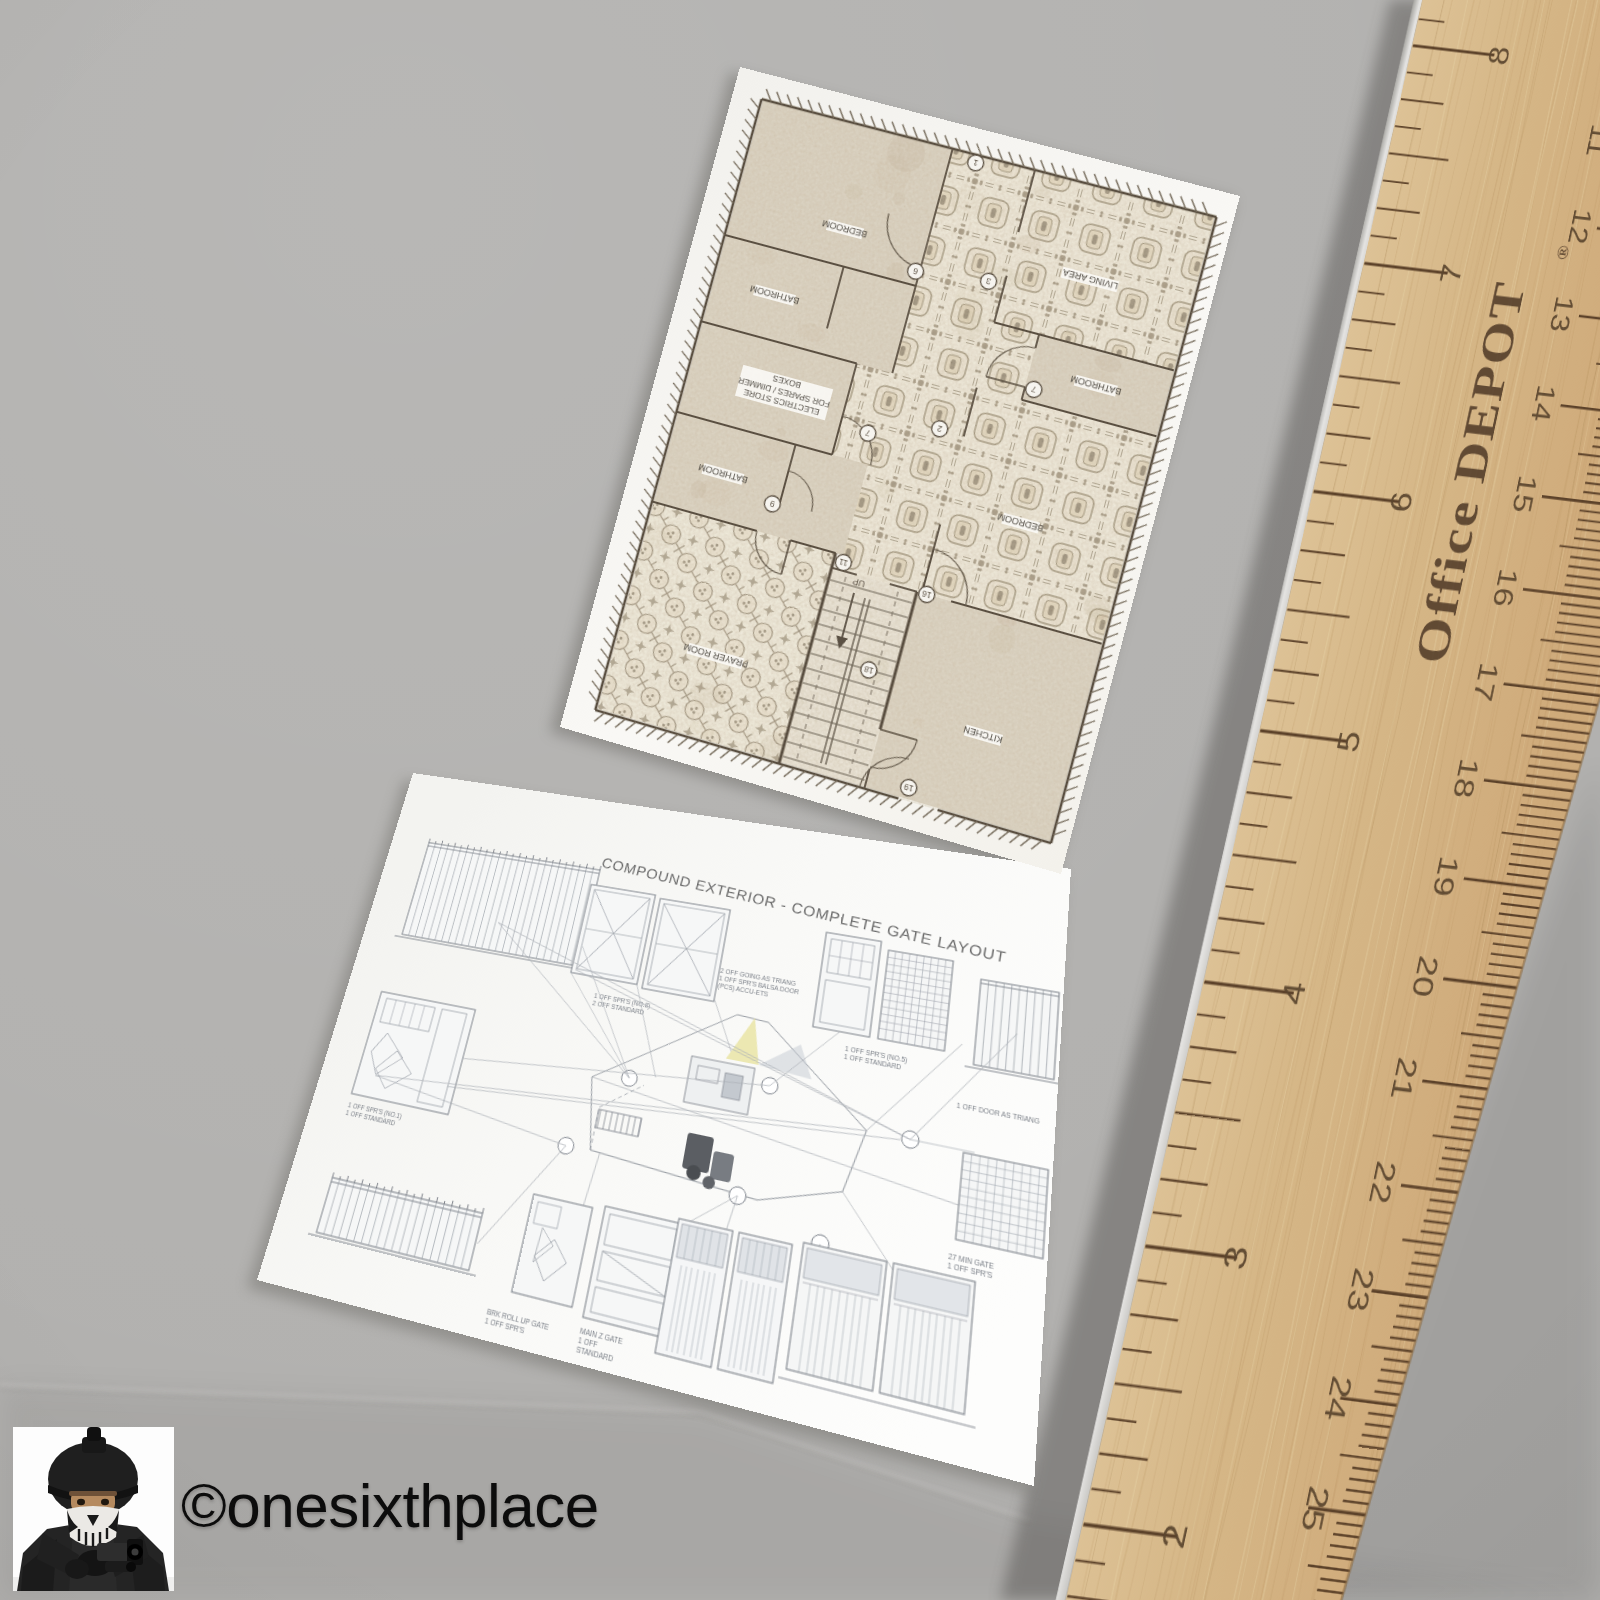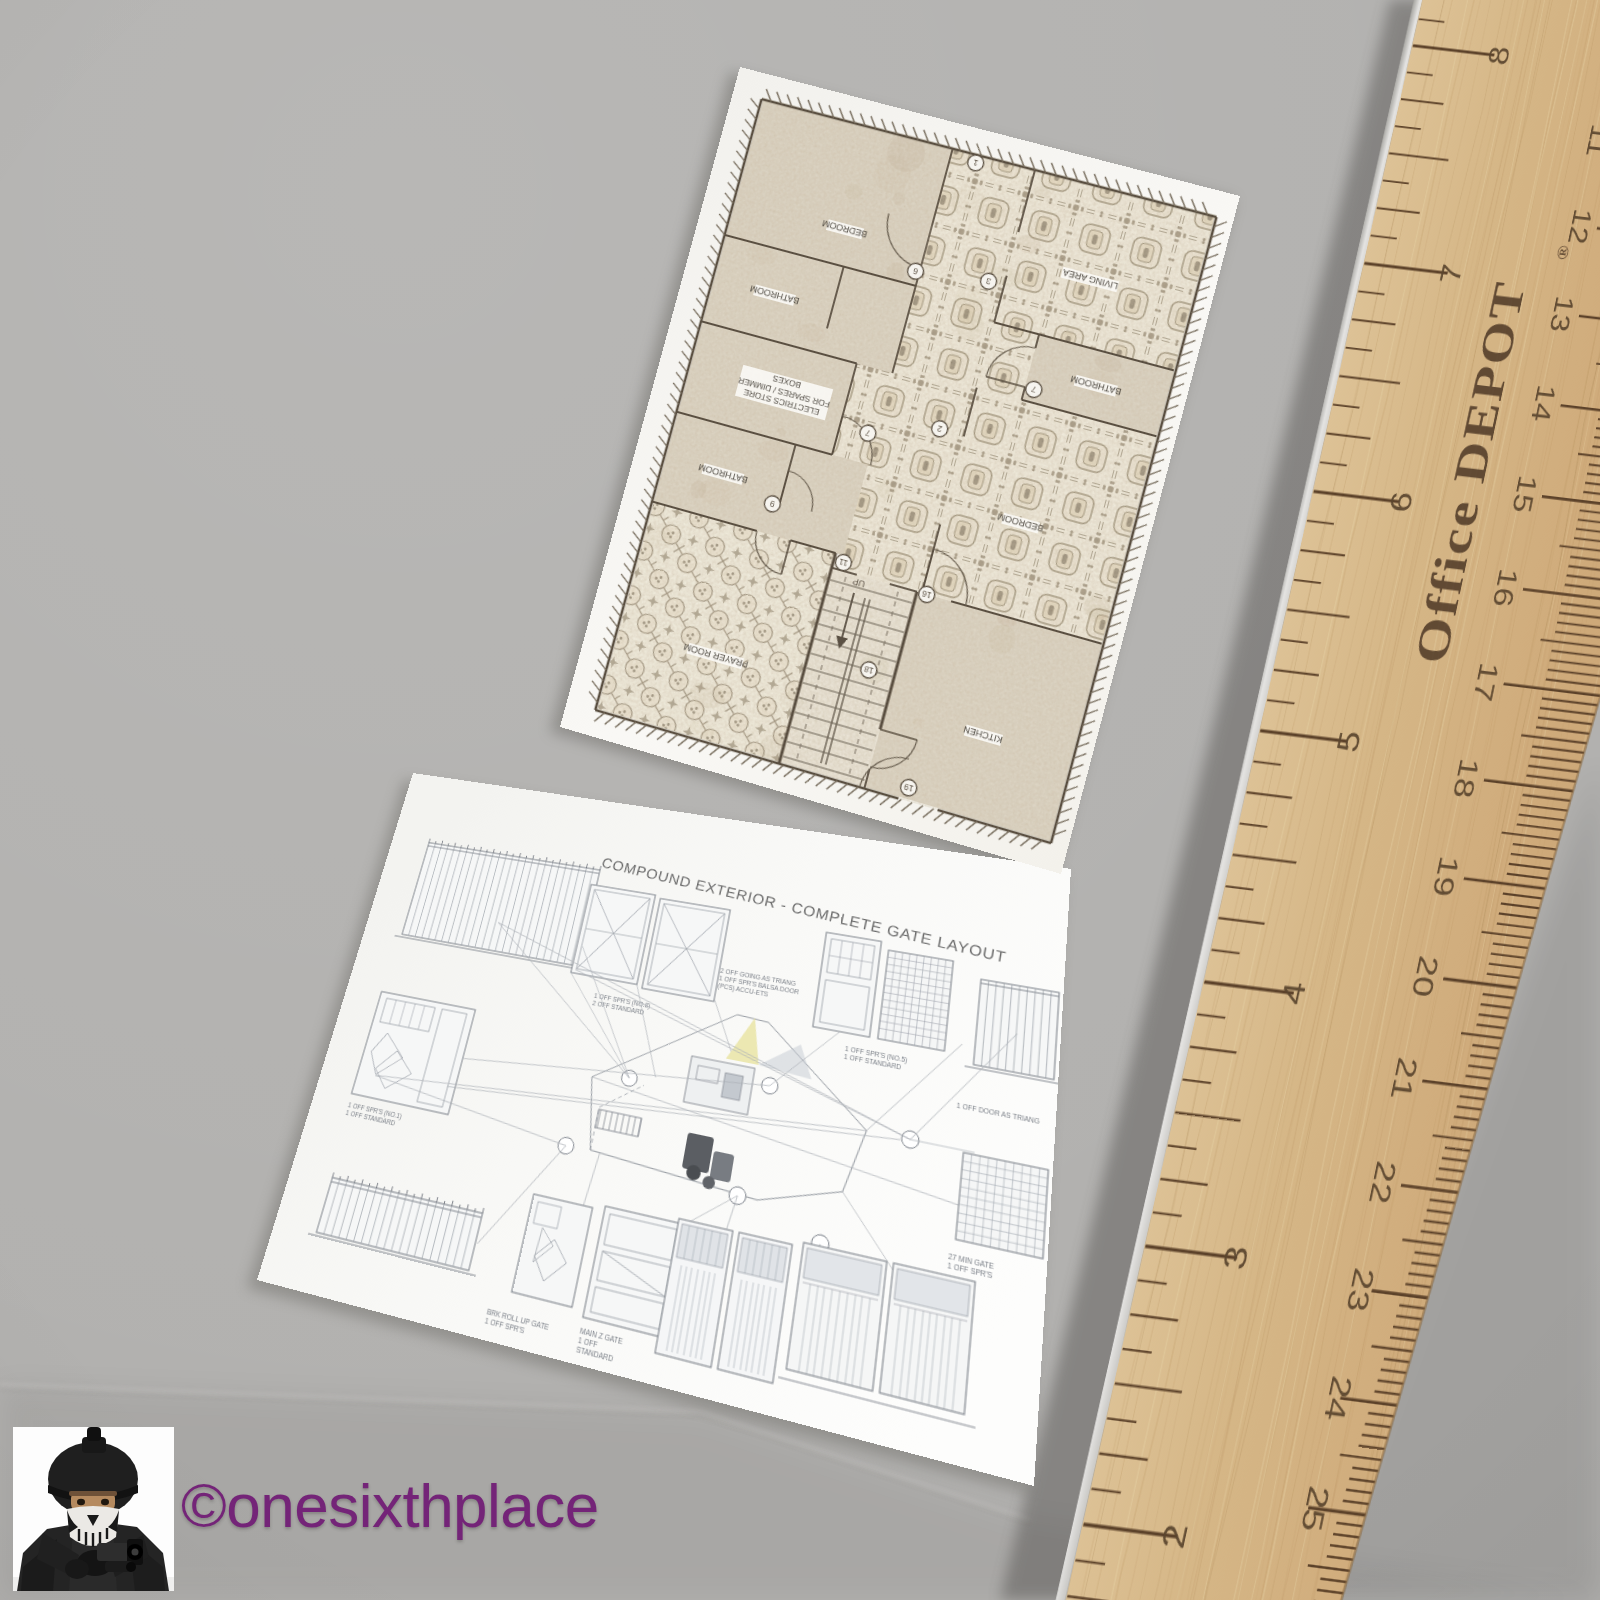--- a/index.html
+++ b/index.html
@@ -4,21 +4,21 @@
 html,body{margin:0;padding:0;}
 body{width:1600px;height:1600px;overflow:hidden;position:relative;background:#b2b1af;font-family:"Liberation Sans", sans-serif;}
 .abs{position:absolute;}
 #toppaper{left:0;top:0;width:517px;height:686px;transform-origin:0 0;
  transform:matrix3d(0.908984,0.240327,0,-0.00004688,-0.271089,0.950806,0,-0.00001553,0,0,1,0,740,67,0,1);}
 #botpaper{left:0;top:0;width:730px;height:560px;transform-origin:0 0;
  transform:matrix3d(0.717747,-0.017483,0,-0.00017145,-0.351593,0.541670,0,-0.00028413,0,0,1,0,413,773,0,1);}
 #ruler{left:0;top:0;width:530px;height:1960px;transform-origin:0 0;
  transform:matrix3d(0.725979,0.085844,0,-0.00000675,-0.344471,0.902112,0,-0.00009726,0,0,1,0,1451.095,-173.317,0,1);}
 #wmphoto{left:13px;top:1427px;width:161px;height:164px;}
-#wmtext{left:181px;top:1470px;font-size:62px;color:#701a75;opacity:0.93;letter-spacing:-0.5px;
+#wmtext{left:181px;top:1470px;font-size:62px;color:#000000;opacity:0.93;letter-spacing:-0.5px;
  text-shadow:0 2px 3px rgba(96,94,92,0.5);}
 </style></head>
 <body>
 
 <svg class="abs" style="left:0;top:0" width="1600" height="1600" viewBox="0 0 1600 1600">
 <defs>
 <radialGradient id="v1" cx="0.25" cy="0.12" r="0.8">
 <stop offset="0" stop-color="#ffffff" stop-opacity="0.08"></stop>
         <stop offset="1" stop-color="#ffffff" stop-opacity="0"></stop>
 </radialGradient>

